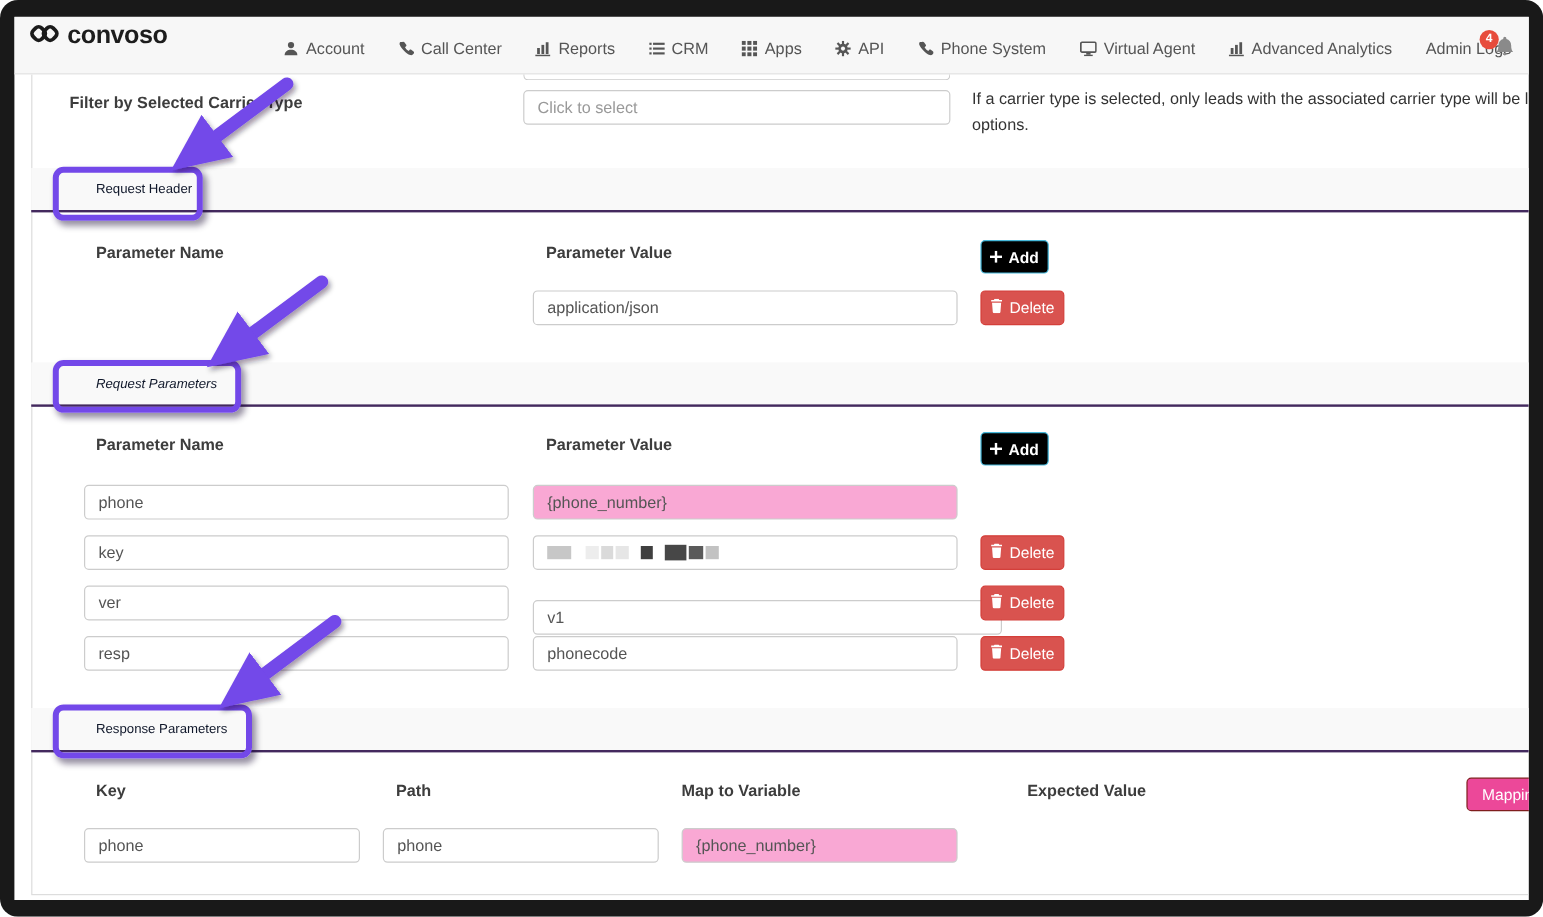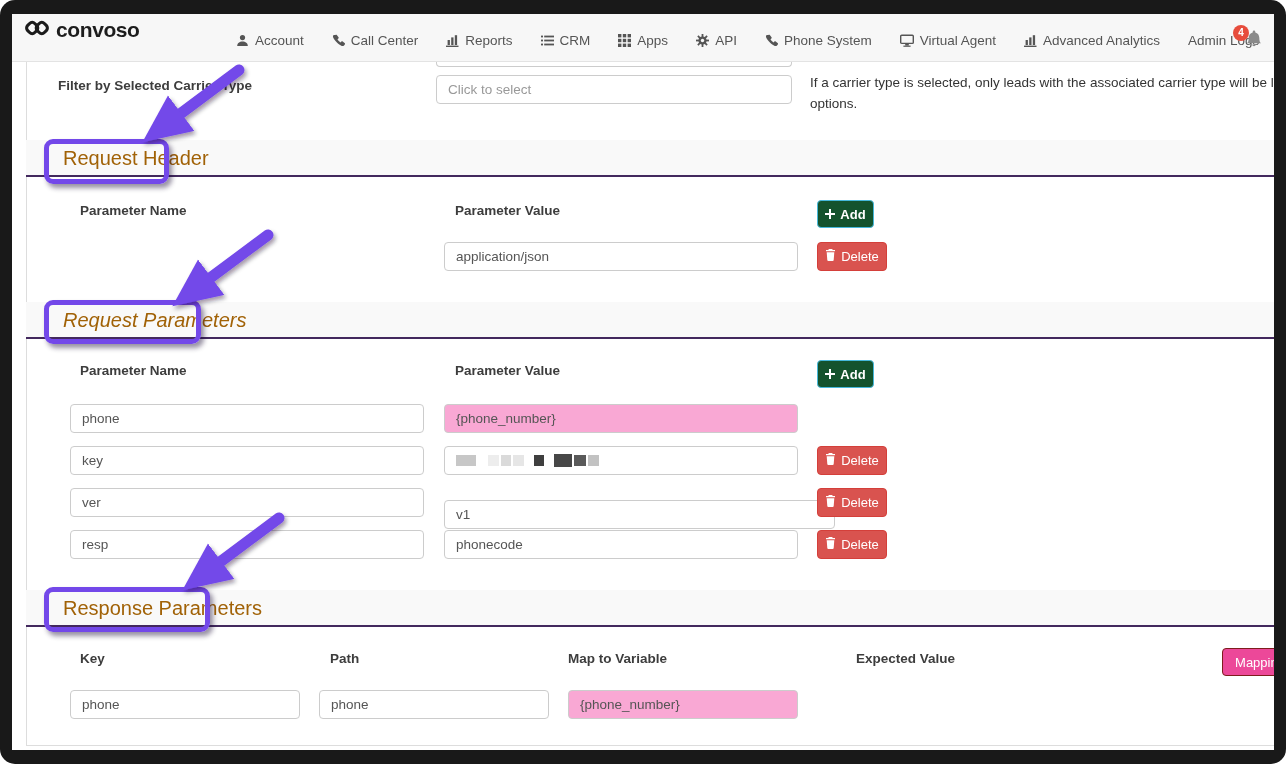--- a/index.html
+++ b/index.html
@@ -23,24 +23,24 @@
 
   .field-label { position:absolute; font-size:13.5px; font-weight:bold; color:#3d3d3d; white-space:nowrap; }
   .col-label   { position:absolute; font-size:13.5px; font-weight:bold; color:#3d3d3d; white-space:nowrap; }
   .txt-input { position:absolute; height:29px; border:1px solid #ccc; border-radius:4px; background:#fff; font-family:"Liberation Sans", sans-serif; font-size:13.5px; color:#555; padding:0 11px; outline:none; }
   .txt-input.disabled { background:#f9a8d4; }
   .txt-input::placeholder { color:#999; }
   .partial-input { position:absolute; left:424px; top:42px; width:356px; height:11px; border:1px solid #ccc; border-top:none; border-radius:0 0 4px 4px; background:#fff; z-index:1; }
   .help-text { position:absolute; left:798px; top:58px; font-size:13.5px; color:#333; line-height:21px; white-space:nowrap; }
 
   .section-bar { position:absolute; left:14px; right:0; height:37px; background:#f9f9f9; border-bottom:2px solid #43295e; }
-  .section-title { position:absolute; left:37px; top:0; height:37px; line-height:37px; font-size:20px; color:#a16207; white-space:nowrap; }
+  .section-title { position:absolute; left:54px; top:0; height:37px; line-height:37px; font-size:11px; color:#0f172a; white-space:nowrap; }
 
   .btn { position:absolute; display:flex; align-items:center; justify-content:center; gap:5px; border-radius:4px; color:#fff; font-size:13px; cursor:pointer; font-family:"Liberation Sans", sans-serif; }
-  .btn-add { background:#14532d; border:1px solid #46b8da; width:57px; height:28px; font-weight:bold; }
+  .btn-add { background:#000000; border:1px solid #46b8da; width:57px; height:28px; font-weight:bold; }
   .btn-delete { background:#d9534f; border:1px solid #d43f3a; width:70px; height:29px; }
   .btn-mapping { background:#ec4899; border:1px solid #7f1d1d; width:76px; height:28px;margin-left:44px; }
 
   
   .redacted-box { position:absolute; height:29px; border:1px solid #ccc; border-radius:4px; background:#fff; display:flex; align-items:center; padding-left:11px; gap:2px; }
   .px { height:11px; display:inline-block; }
 
   
   .anno-box { position:absolute; border:5px solid #7348e9; border-radius:9px; box-shadow:3px 4px 5px rgba(25,12,50,.45); z-index:10; pointer-events:none; }
   .anno-svg { position:absolute; left:0; top:0; width:1286px; height:764px; z-index:10; pointer-events:none; }

